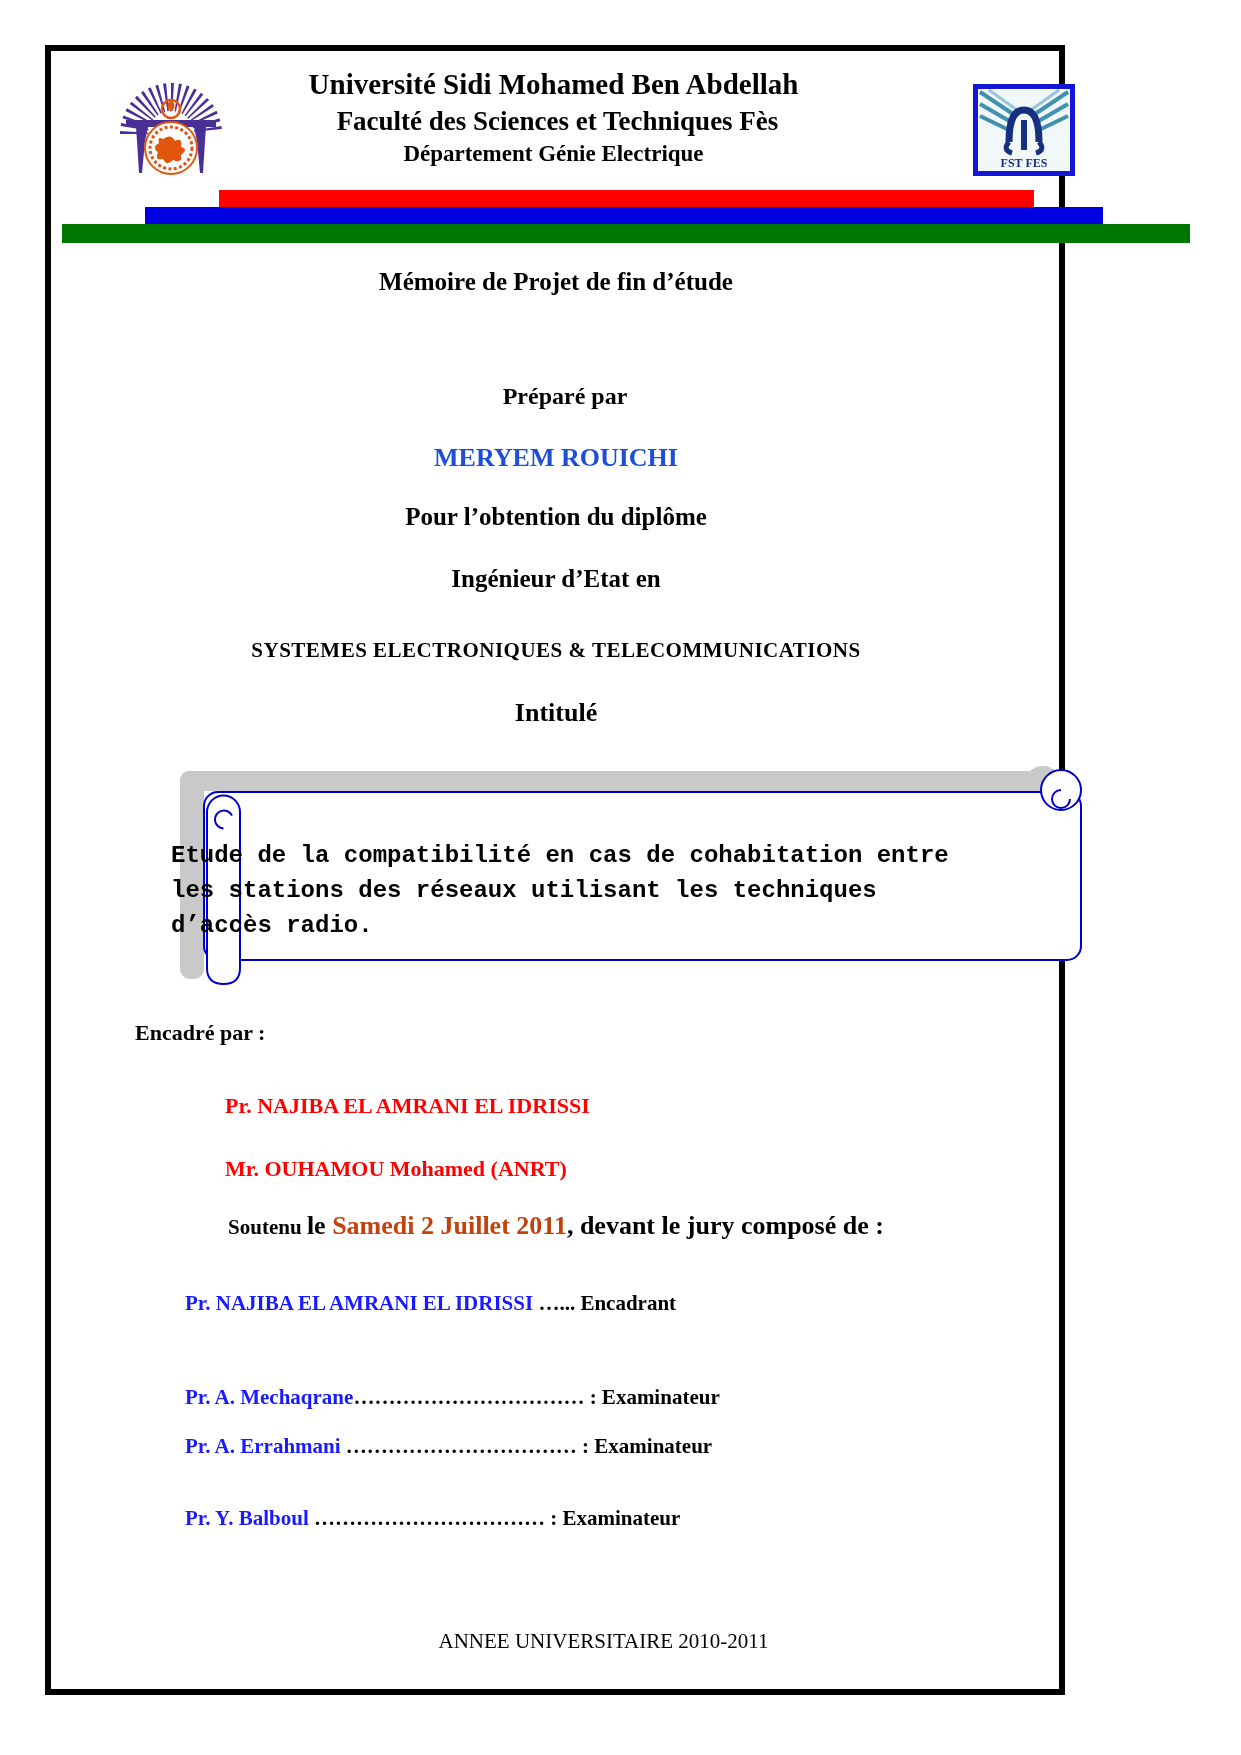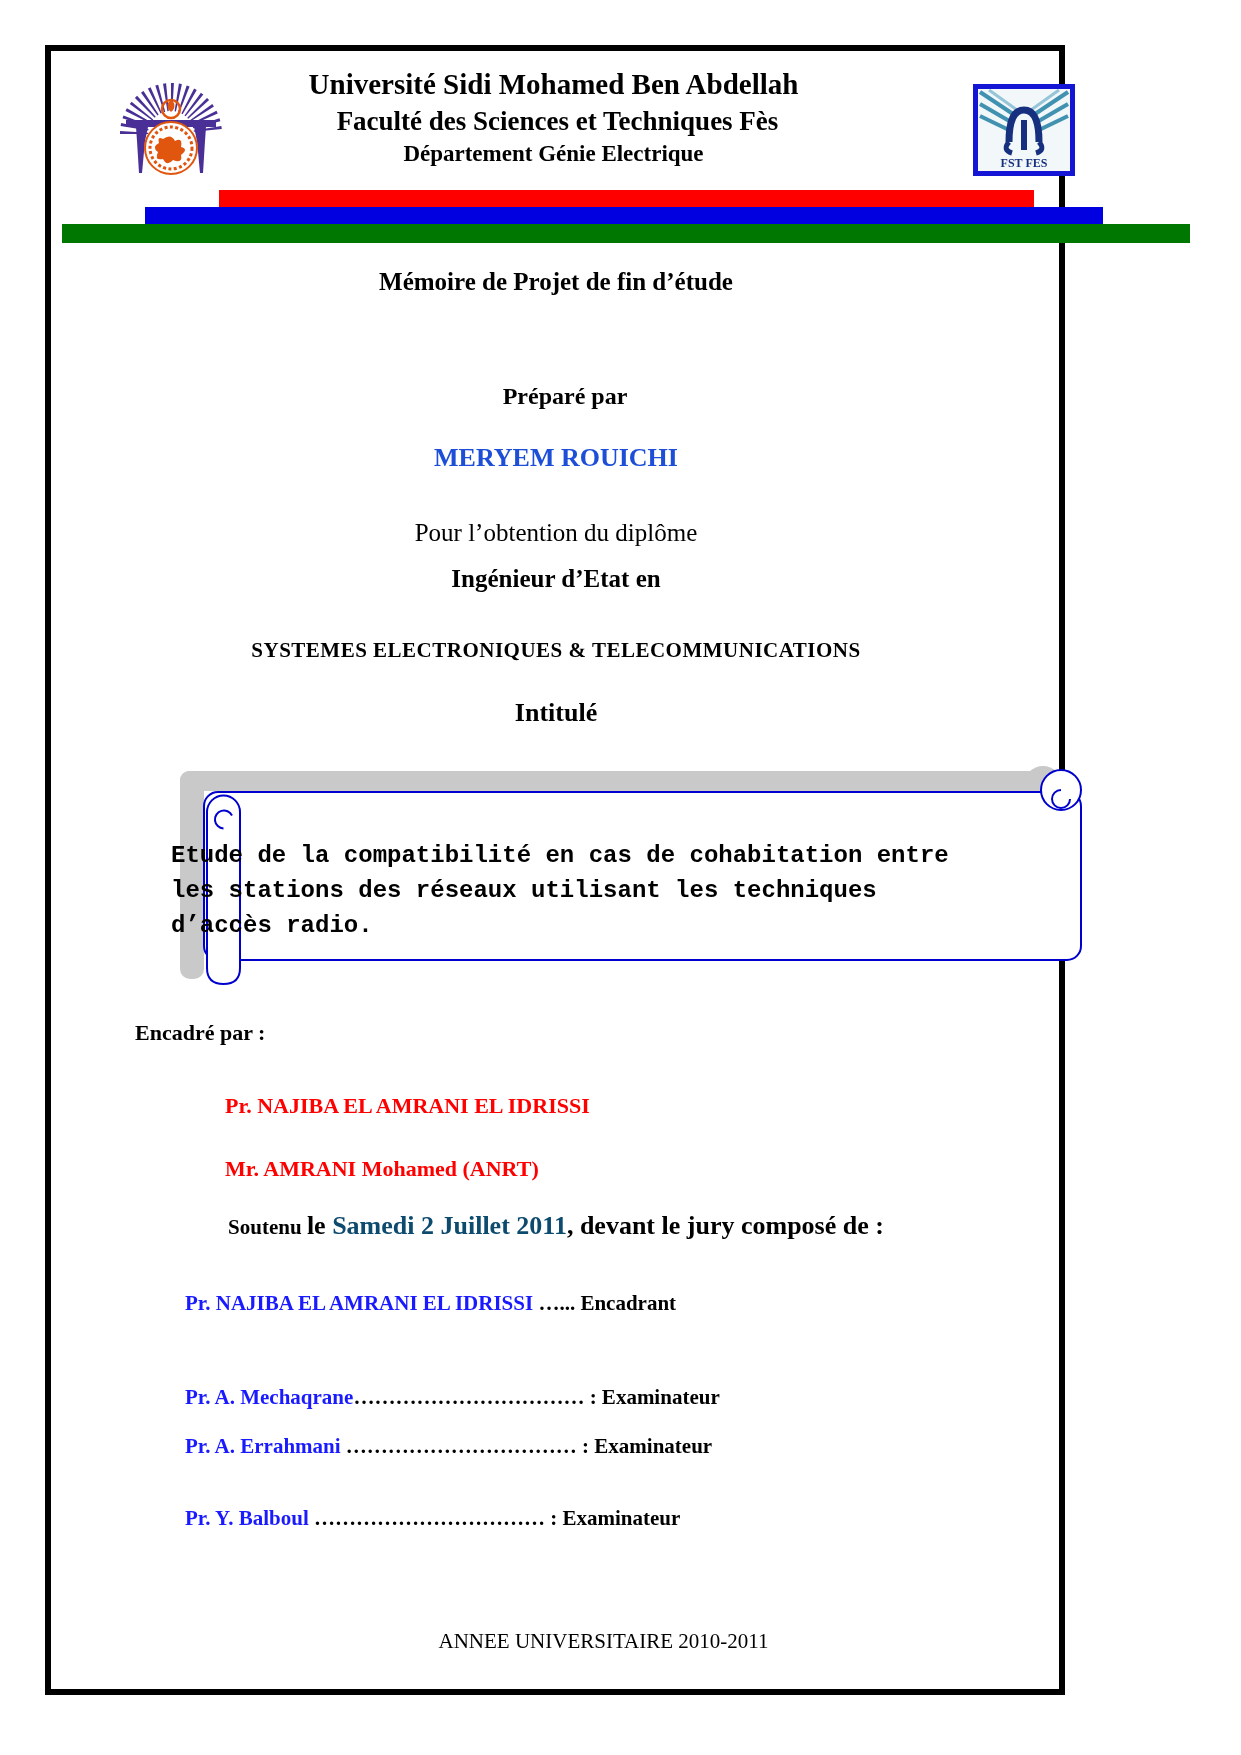--- a/index.html
+++ b/index.html
@@ -31,39 +31,39 @@
   
   .bar{position:absolute;height:19px;}
   .bar-red{left:168px;top:139px;width:815px;background:#ff0000;}
   .bar-blue{left:94px;top:156px;width:958px;background:#0000e0;}
   .bar-green{left:11px;top:173px;width:1128px;background:#007700;}
   
   .centered{position:absolute;left:0;width:1010px;text-align:center;}
   .t-memoire{top:217px;font-size:25px;font-weight:bold;}
   .t-prepare{top:332px;font-size:24px;font-weight:bold;margin-left:9px;}
   .t-author{top:392px;font-size:26px;font-weight:bold;color:#1d4ed8;}
-  .t-pour{top:452px;font-size:25px;font-weight:normal;margin-top:16px;}
+  .t-pour{top:452px;font-size:25px;font-weight:bold;}
   .t-ingenieur{top:514px;font-size:25px;font-weight:bold;}
   .t-systemes{top:587px;font-size:21px;font-weight:bold;letter-spacing:.5px;}
   .t-intitule{top:647px;font-size:26px;font-weight:bold;}
   
   .scroll-svg{position:absolute;left:99px;top:714px;width:940px;height:235px;}
   .scroll-title{
     position:absolute;left:120px;top:787px;width:810px;
     font-size:24px;font-weight:bold;line-height:35px;font-family:Liberation Mono, monospace;
   }
   
   .t-encadre{position:absolute;left:84px;top:969px;font-size:22px;font-weight:bold;}
   .supervisor{position:absolute;left:174px;font-size:22px;font-weight:bold;color:#ff0000;}
   .sup-1{top:1042px;}
   .sup-2{top:1105px;}
   
   .t-defense{top:1160px;font-weight:bold;font-size:26px;}
   .t-defense .small{font-size:21px;}
-  .t-defense .date{color:#0c4a6e;}
+  .t-defense .date{color:#c2410c;}
   
   .jury-row{position:absolute;left:134px;font-size:21px;font-weight:bold;white-space:nowrap;}
   .jury-row .name{color:#1a1aff;}
   .jury-1{top:1240px;}
   .jury-2{top:1310px;margin-top:24px;}
   .jury-3{top:1383px;}
   .jury-4{top:1455px;}
   
   .t-year{position:absolute;left:0;top:1578px;width:1105px;text-align:center;font-size:21px;}
 </style>
@@ -144,21 +144,21 @@
       <circle cx="911" cy="25" r="20" fill="#ffffff" stroke="#0000cc" stroke-width="2"></circle>
       <path d="M 911,25 a 9,9 0 1 0 9,9" fill="none" stroke="#0000cc" stroke-width="2"></path>
 
       <path d="M 57,47 A 16.5,16.5 0 0 1 90,47 L 90,203 Q 90,219 73.5,219 Q 57,219 57,203 Z" fill="#ffffff" stroke="#0000cc" stroke-width="2"></path>
       <path d="M 73.5,63.5 a 9,9 0 1 1 8.5,-13" fill="none" stroke="#0000cc" stroke-width="2"></path>
     </svg>
     <div class="scroll-title">Etude de la compatibilité en cas de cohabitation entre les stations des réseaux utilisant les techniques d’accès radio.</div>
 
     <div class="t-encadre">Encadré par :</div>
     <div class="supervisor sup-1">Pr. NAJIBA EL AMRANI EL IDRISSI</div>
-    <div class="supervisor sup-2">Mr. AMRANI Mohamed (ANRT)</div>
+    <div class="supervisor sup-2">Mr. OUHAMOU Mohamed (ANRT)</div>
 
     <div class="centered t-defense"><span class="small">Soutenu </span><span>le </span><span class="date">Samedi 2 Juillet 2011</span><span>, devant le jury composé de :</span></div>
 
     <div class="jury-row jury-1"><span class="name">Pr. NAJIBA EL AMRANI EL IDRISSI</span><span> …... </span><span>Encadrant</span></div>
     <div class="jury-row jury-2"><span class="name">Pr. A. Mechaqrane</span><span>……………………………</span><span> : Examinateur</span></div>
     <div class="jury-row jury-3"><span class="name">Pr. A. Errahmani </span><span>……………………………</span><span> : Examinateur</span></div>
     <div class="jury-row jury-4"><span class="name">Pr. Y. Balboul </span><span>……………………………</span><span> : Examinateur</span></div>
 
     <div class="t-year">ANNEE UNIVERSITAIRE 2010-2011</div>
 

